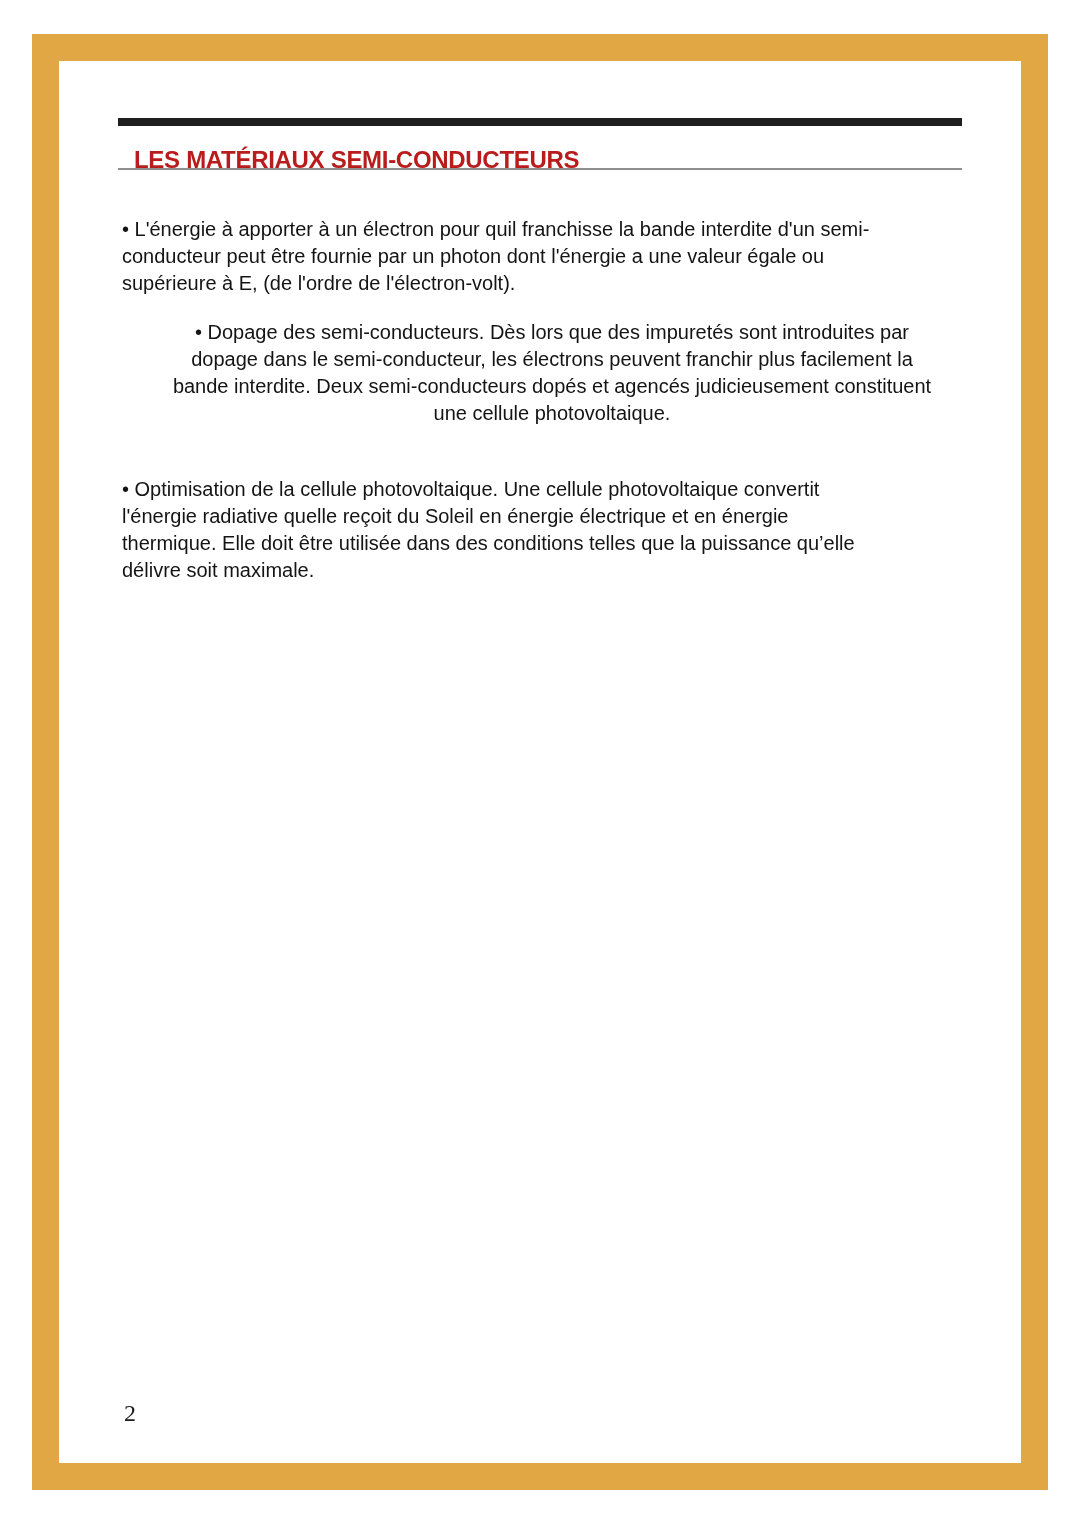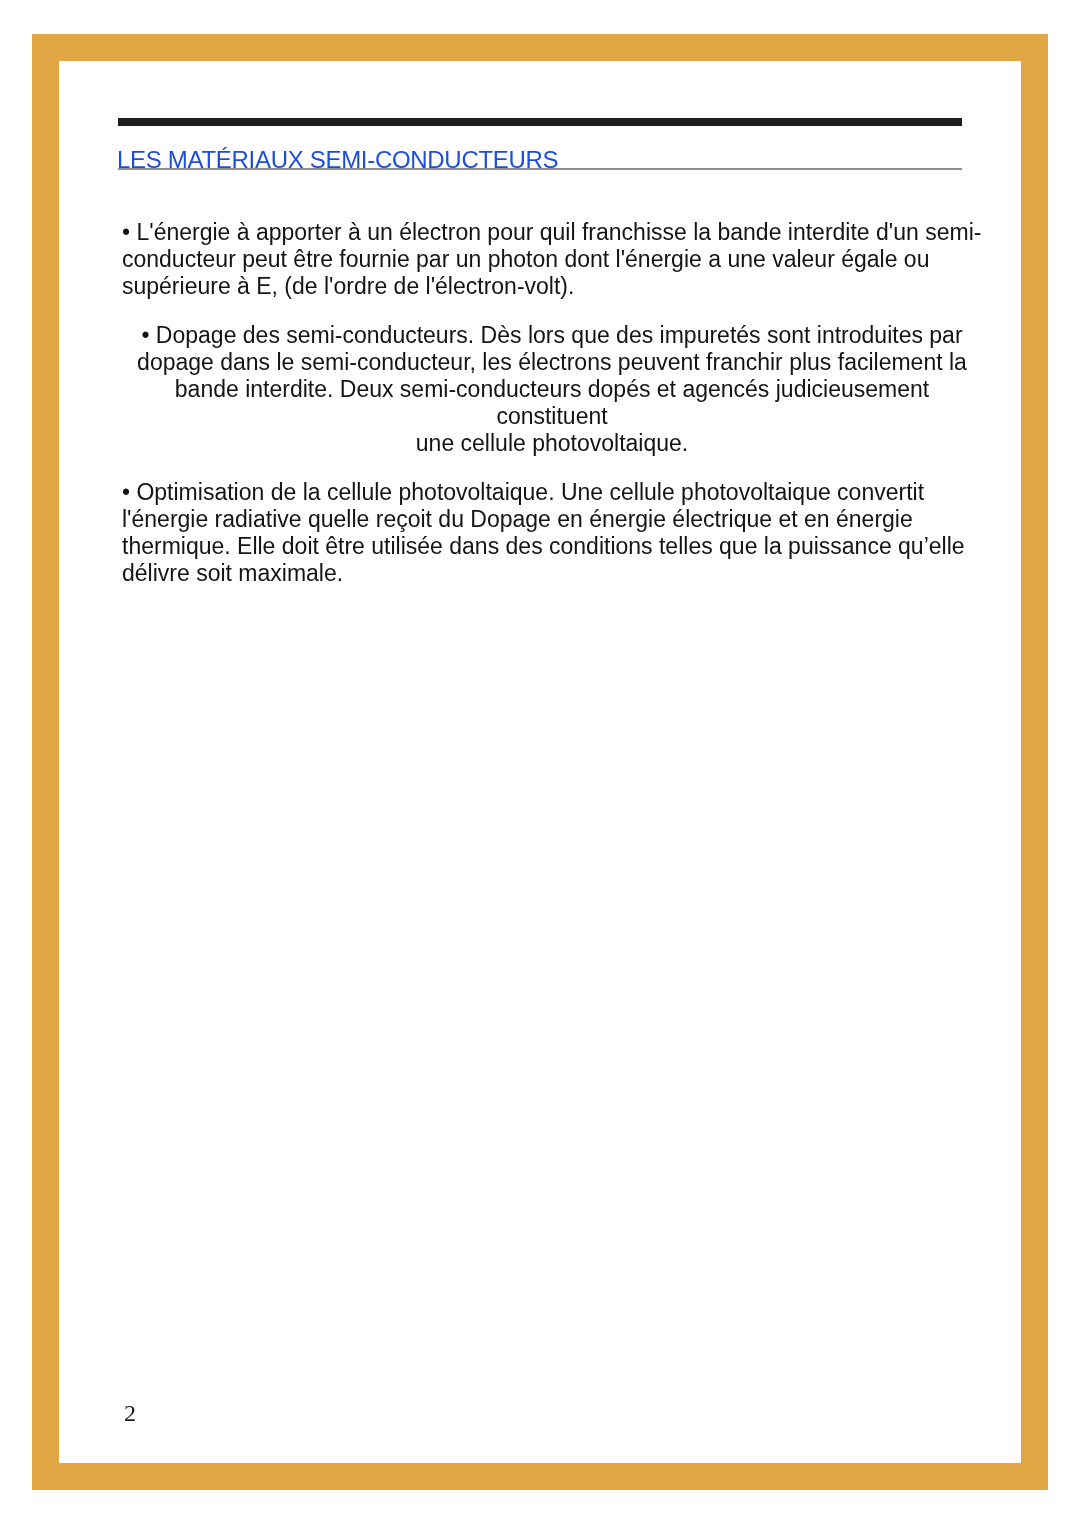--- a/index.html
+++ b/index.html
@@ -35,43 +35,43 @@
   .heading-bar {
     position: absolute;
     left: 59px;
     top: 57px;
     width: 844px;
     height: 8px;
     background: #1f1f1f;
   }
   .heading-title {
     position: absolute;
-    left: 58px;
+    left: 75px;
     top: 69px;
     width: 840px;
     font-size: 24px;
     line-height: 28px;
-    font-weight: normal;
+    font-weight: bold;
     letter-spacing: -0.3px;
-    color: #1d4ed8;
+    color: #b91c1c;
     white-space: nowrap;
   }
   .heading-rule {
     position: absolute;
     left: 59px;
     top: 107px;
     width: 844px;
     height: 2px;
     background: #8f8f8f;
   }
   .para {
     position: absolute;
     left: 63px;
     width: 860px;
-    font-size: 23px;
+    font-size: 20px;
     line-height: 27px;
     white-space: pre-line;
     color: #141414;
   }
   .para-1 { top: 135px; }
   .para-2 { top: 238px; text-align: center; }
   .para-3 { top: 395px; }
   .page-number {
     position: absolute;
     left: 65px;
@@ -95,20 +95,20 @@
     <p class="para para-1">• L'énergie à apporter à un électron pour quil franchisse la bande interdite d'un semi-
 conducteur peut être fournie par un photon dont l'énergie a une valeur égale ou
 supérieure à E, (de l'ordre de l'électron-volt).</p>
 
     <p class="para para-2">• Dopage des semi-conducteurs. Dès lors que des impuretés sont introduites par
 dopage dans le semi-conducteur, les électrons peuvent franchir plus facilement la
 bande interdite. Deux semi-conducteurs dopés et agencés judicieusement constituent
 une cellule photovoltaique.</p>
 
     <p class="para para-3">• Optimisation de la cellule photovoltaique. Une cellule photovoltaique convertit
-l'énergie radiative quelle reçoit du Dopage en énergie électrique et en énergie
+l'énergie radiative quelle reçoit du Soleil en énergie électrique et en énergie
 thermique. Elle doit être utilisée dans des conditions telles que la puissance qu’elle
 délivre soit maximale.</p>
 
     <div class="page-number">2</div>
 
   </div>
 </div>
 
 </body></html>

